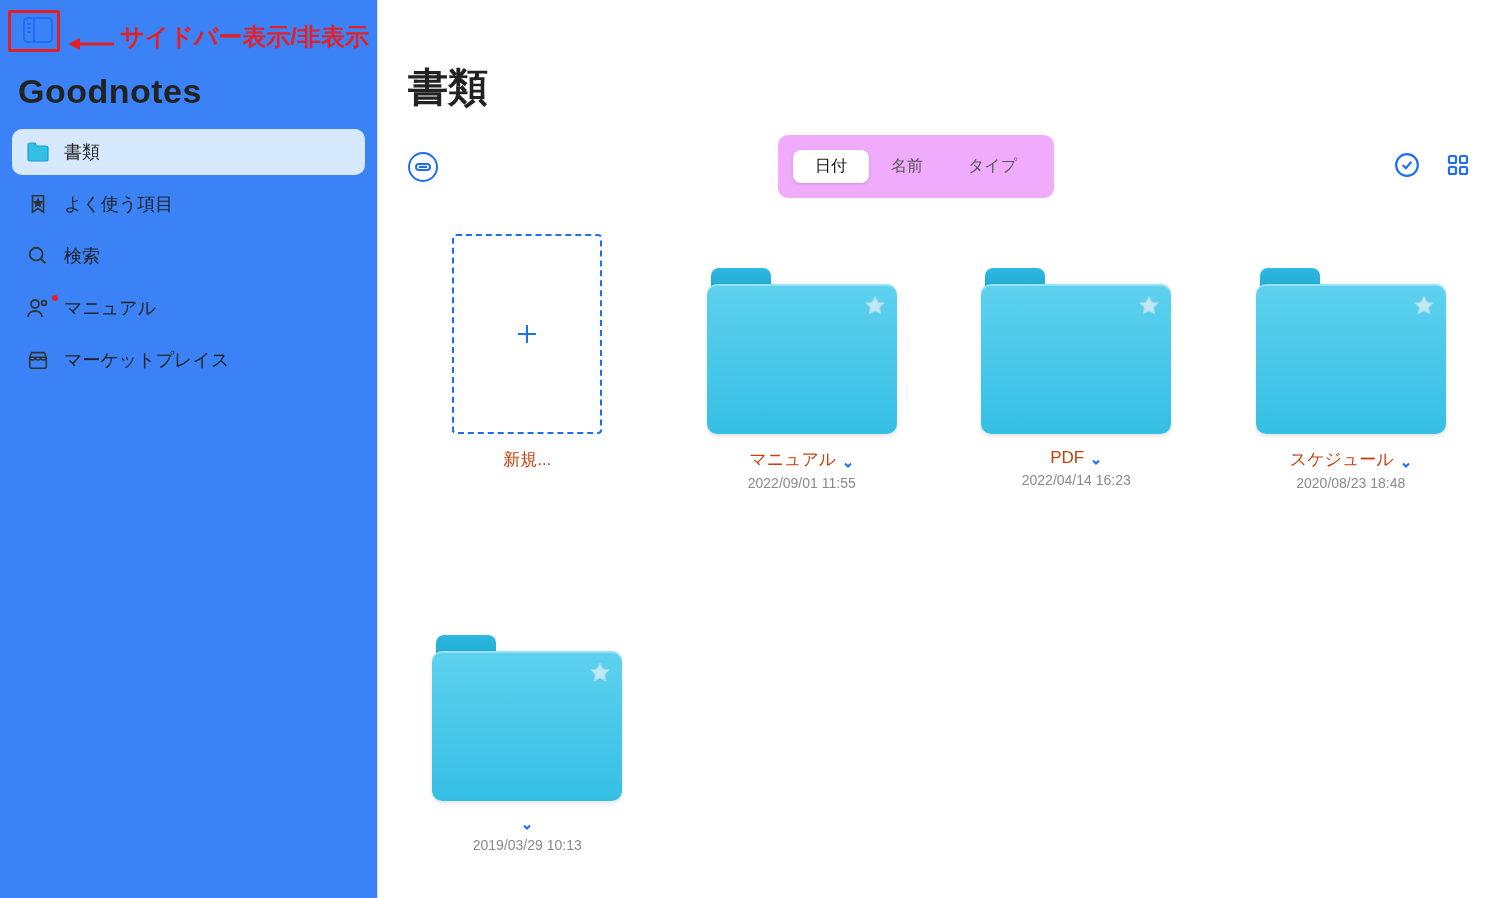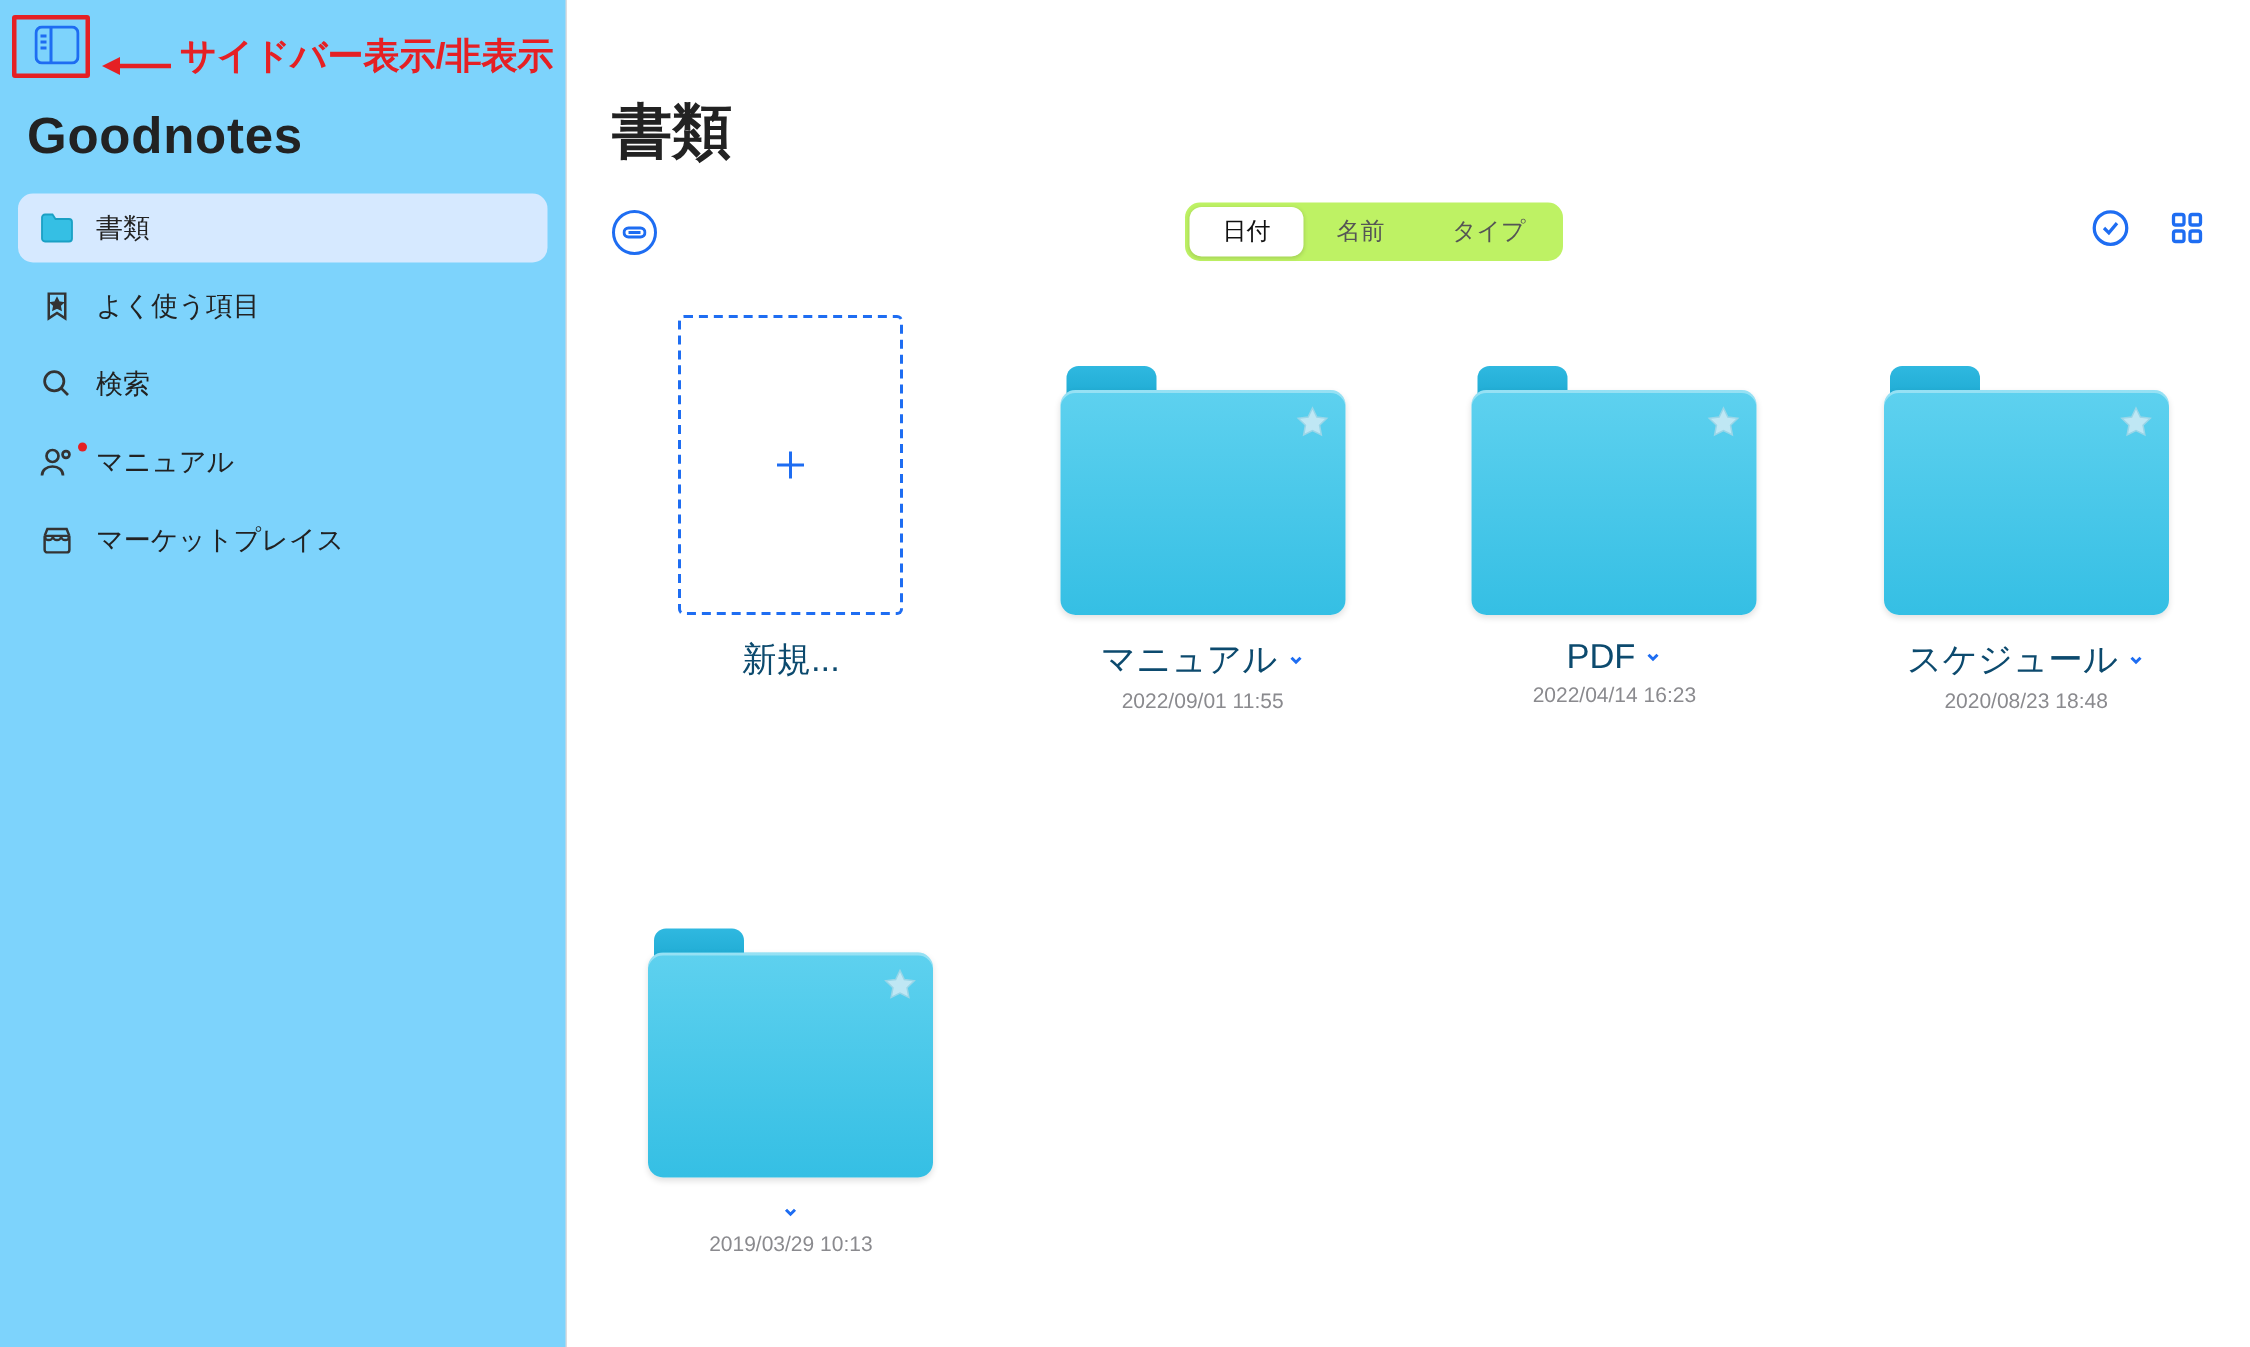--- a/index.html
+++ b/index.html
@@ -53,21 +53,21 @@
   
   .app {
     display: flex;
     height: 100%;
   }
   .sidebar {
     width: 378px;
     min-width: 378px;
     border-right: 1px solid #dcdcde;
     padding: 10px 12px 0 12px;
-    background: #7dd3fc;
+    background: #3b82f6;
     display:flex;
     flex-direction:column;
   }
   .sidebar-toggle {
     width: 40px; height: 40px;
     display:flex; align-items:center; justify-content:center;
     color:#1e6df2;
     margin-bottom: 18px;
     margin-left: 6px;
   }
@@ -110,21 +110,21 @@
     margin-bottom: 36px;
   }
   .toolbar-left { color:#1e6df2; }
   .toolbar-right { display:flex; align-items:center; gap:26px; color:#1e6df2; }
   .circle-icon {
     width:30px;height:30px;border:2px solid #1e6df2;border-radius:50%;
     display:flex;align-items:center;justify-content:center;
   }
 
   .seg {
-    display:flex; background:#bef264; border-radius:10px; padding:3px;
+    display:flex; background:#f0abfc; border-radius:10px; padding:15px;
     font-size:16px;
     align-items:flex-end;
   }
   .seg div {
     padding:6px 22px; border-radius:8px; cursor:pointer; color:#555;
     position:relative;
   }
   .seg div.sel { background:#fff; box-shadow:0 1px 3px rgba(0,0,0,.15); color:#111;}
   .seg .divider {
     width:1px; background:#c9c9cd; padding:0; margin:4px 0; border-radius:0;
@@ -141,22 +141,22 @@
   .cell { display:flex; flex-direction:column; align-items:center; }
 
   
   .new-tile {
     width:150px; height:200px;
     border:2px dashed #1e6df2; border-radius:4px;
     display:flex; align-items:center; justify-content:center;
     color:#1e6df2; font-size:28px; cursor:pointer;
   }
   .cell .title {
-    margin-top:14px; font-size:23px; color:#0c4a6e;
-    display:flex; align-items:center; gap:6px; cursor:pointer;
+    margin-top:14px; font-size:17px; color:#c2410c;
+    display:flex; align-items:flex-end; gap:6px; cursor:pointer;
   }
   .cell .title.notitle { min-height:18px; }
   .cell .date { margin-top:4px; font-size:14px; color:#8a8a8e; }
 
   
   .folder-wrap { height:200px; display:flex; align-items:flex-end; justify-content:center; width:100%; }
   .folder {
     width:190px; height:150px; position:relative; cursor:pointer;
   }
   .folder .tab {

